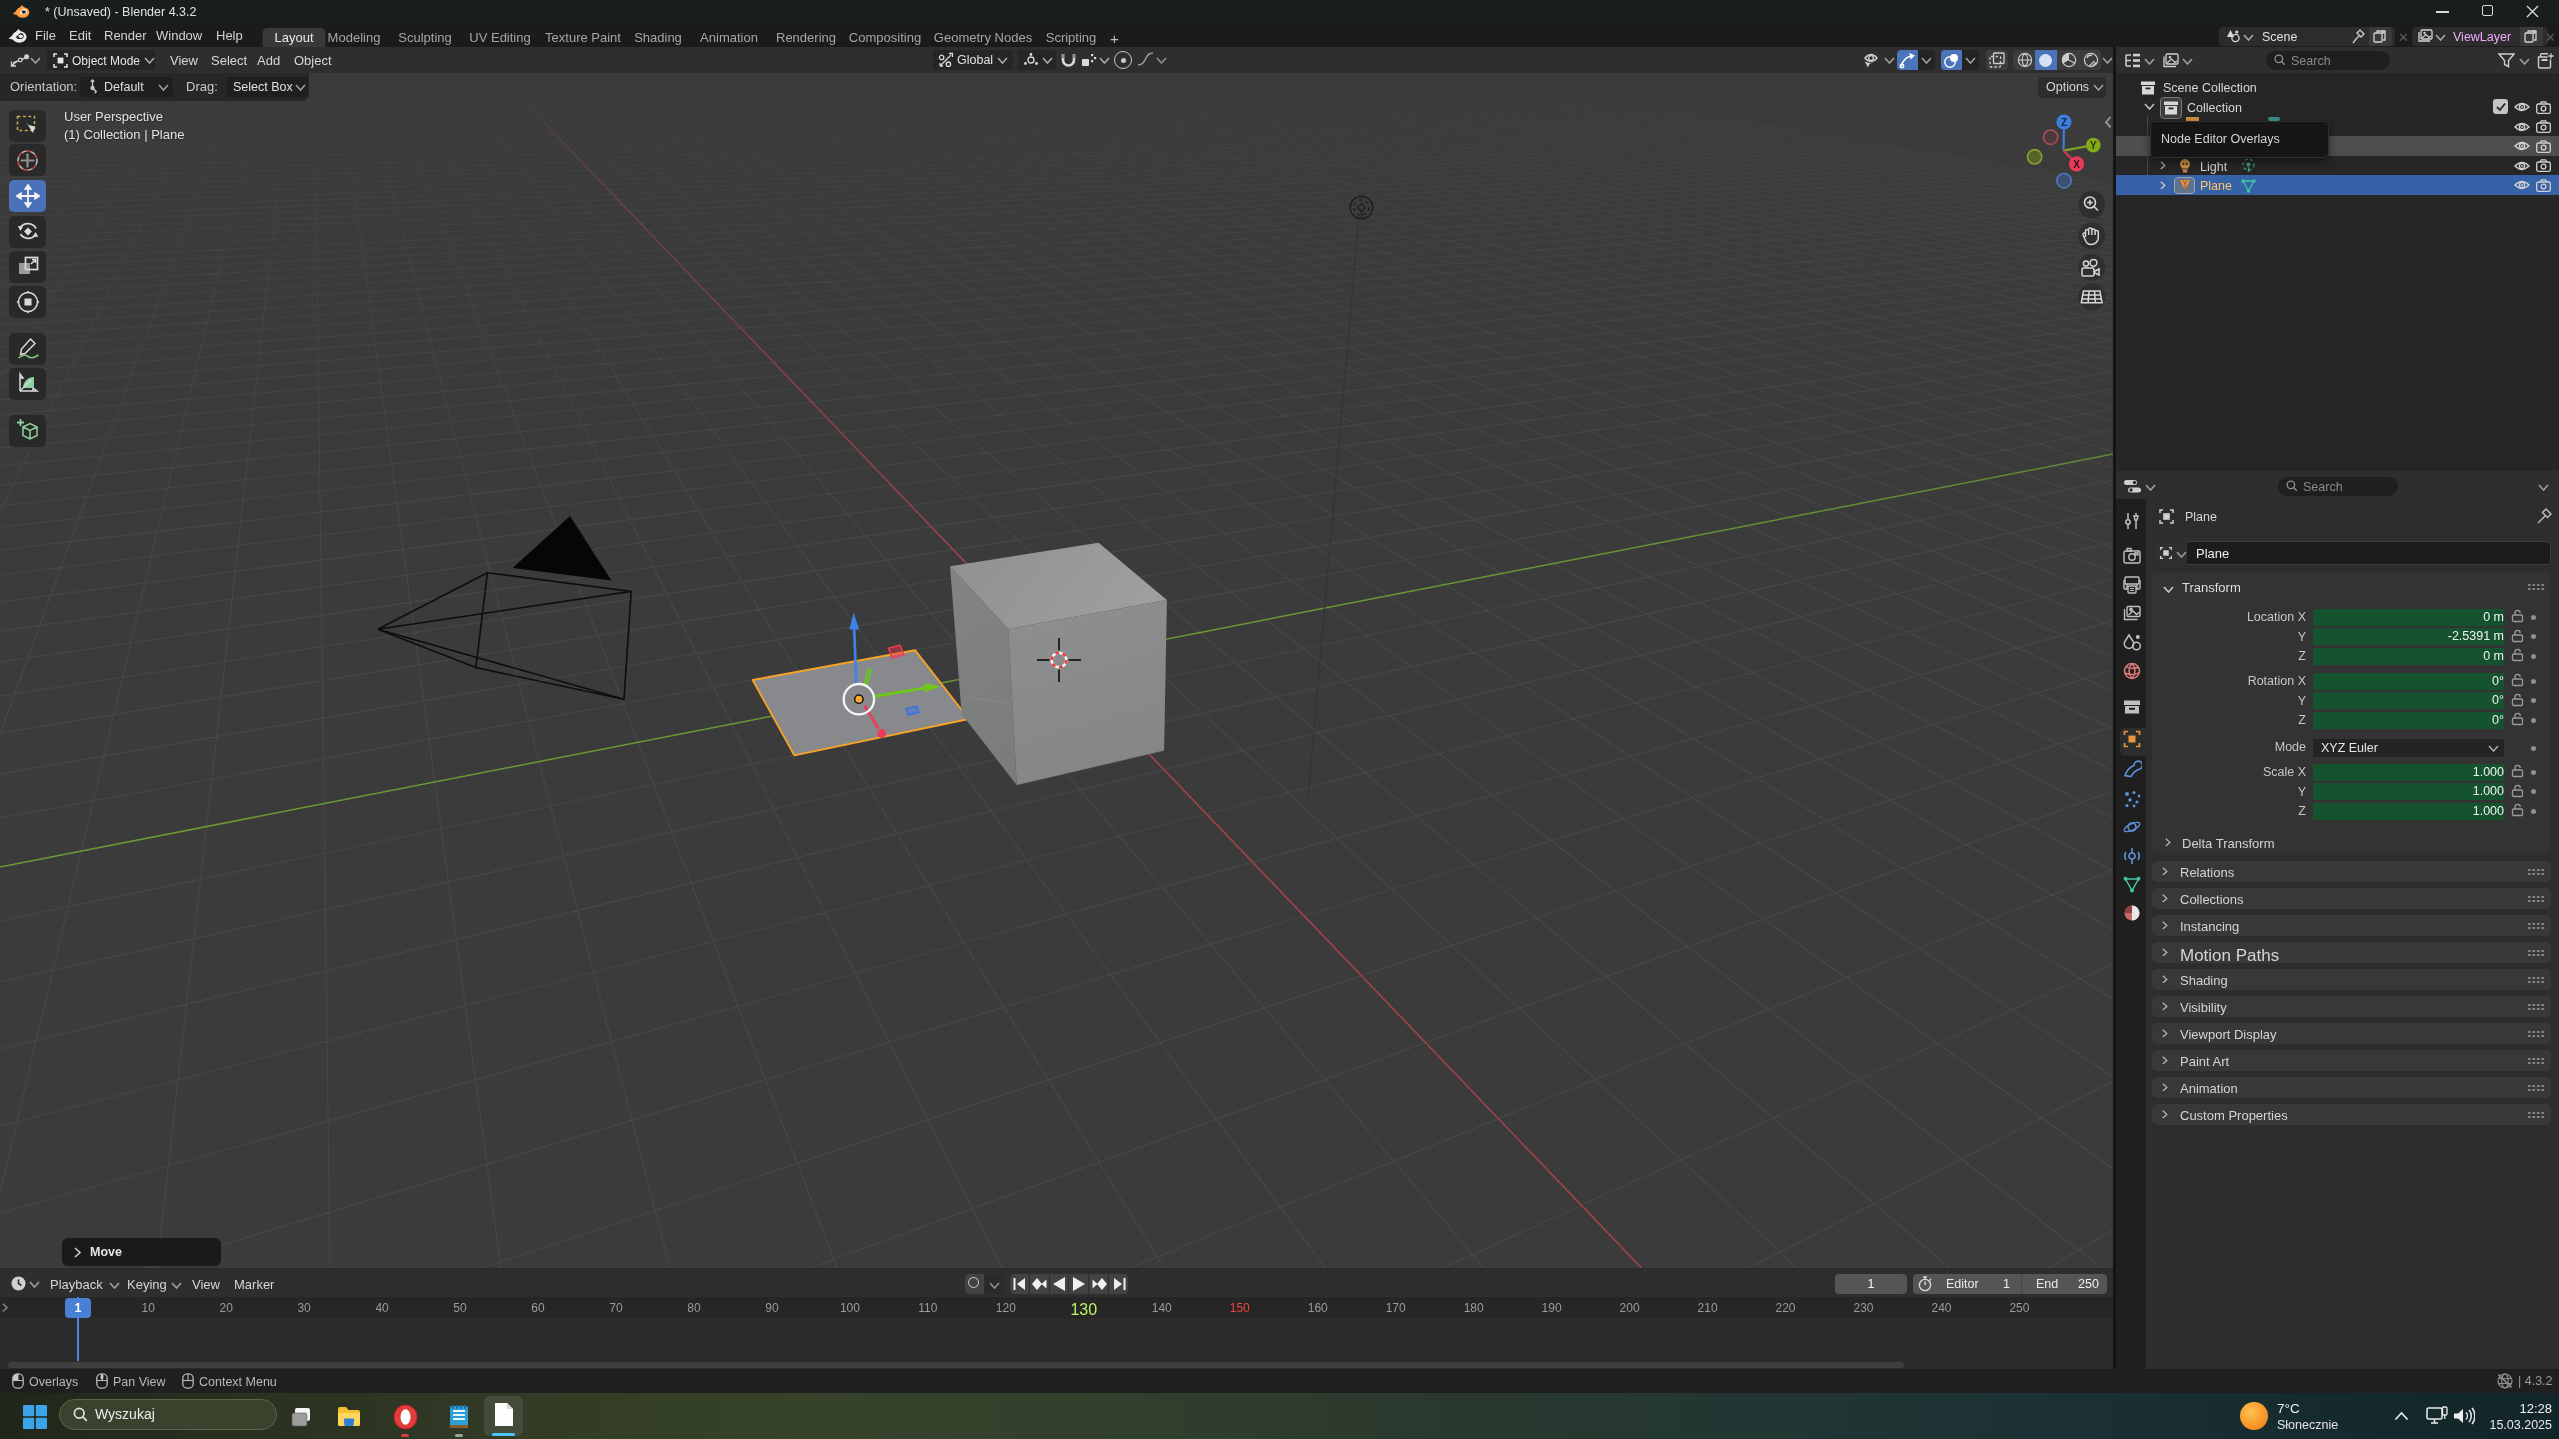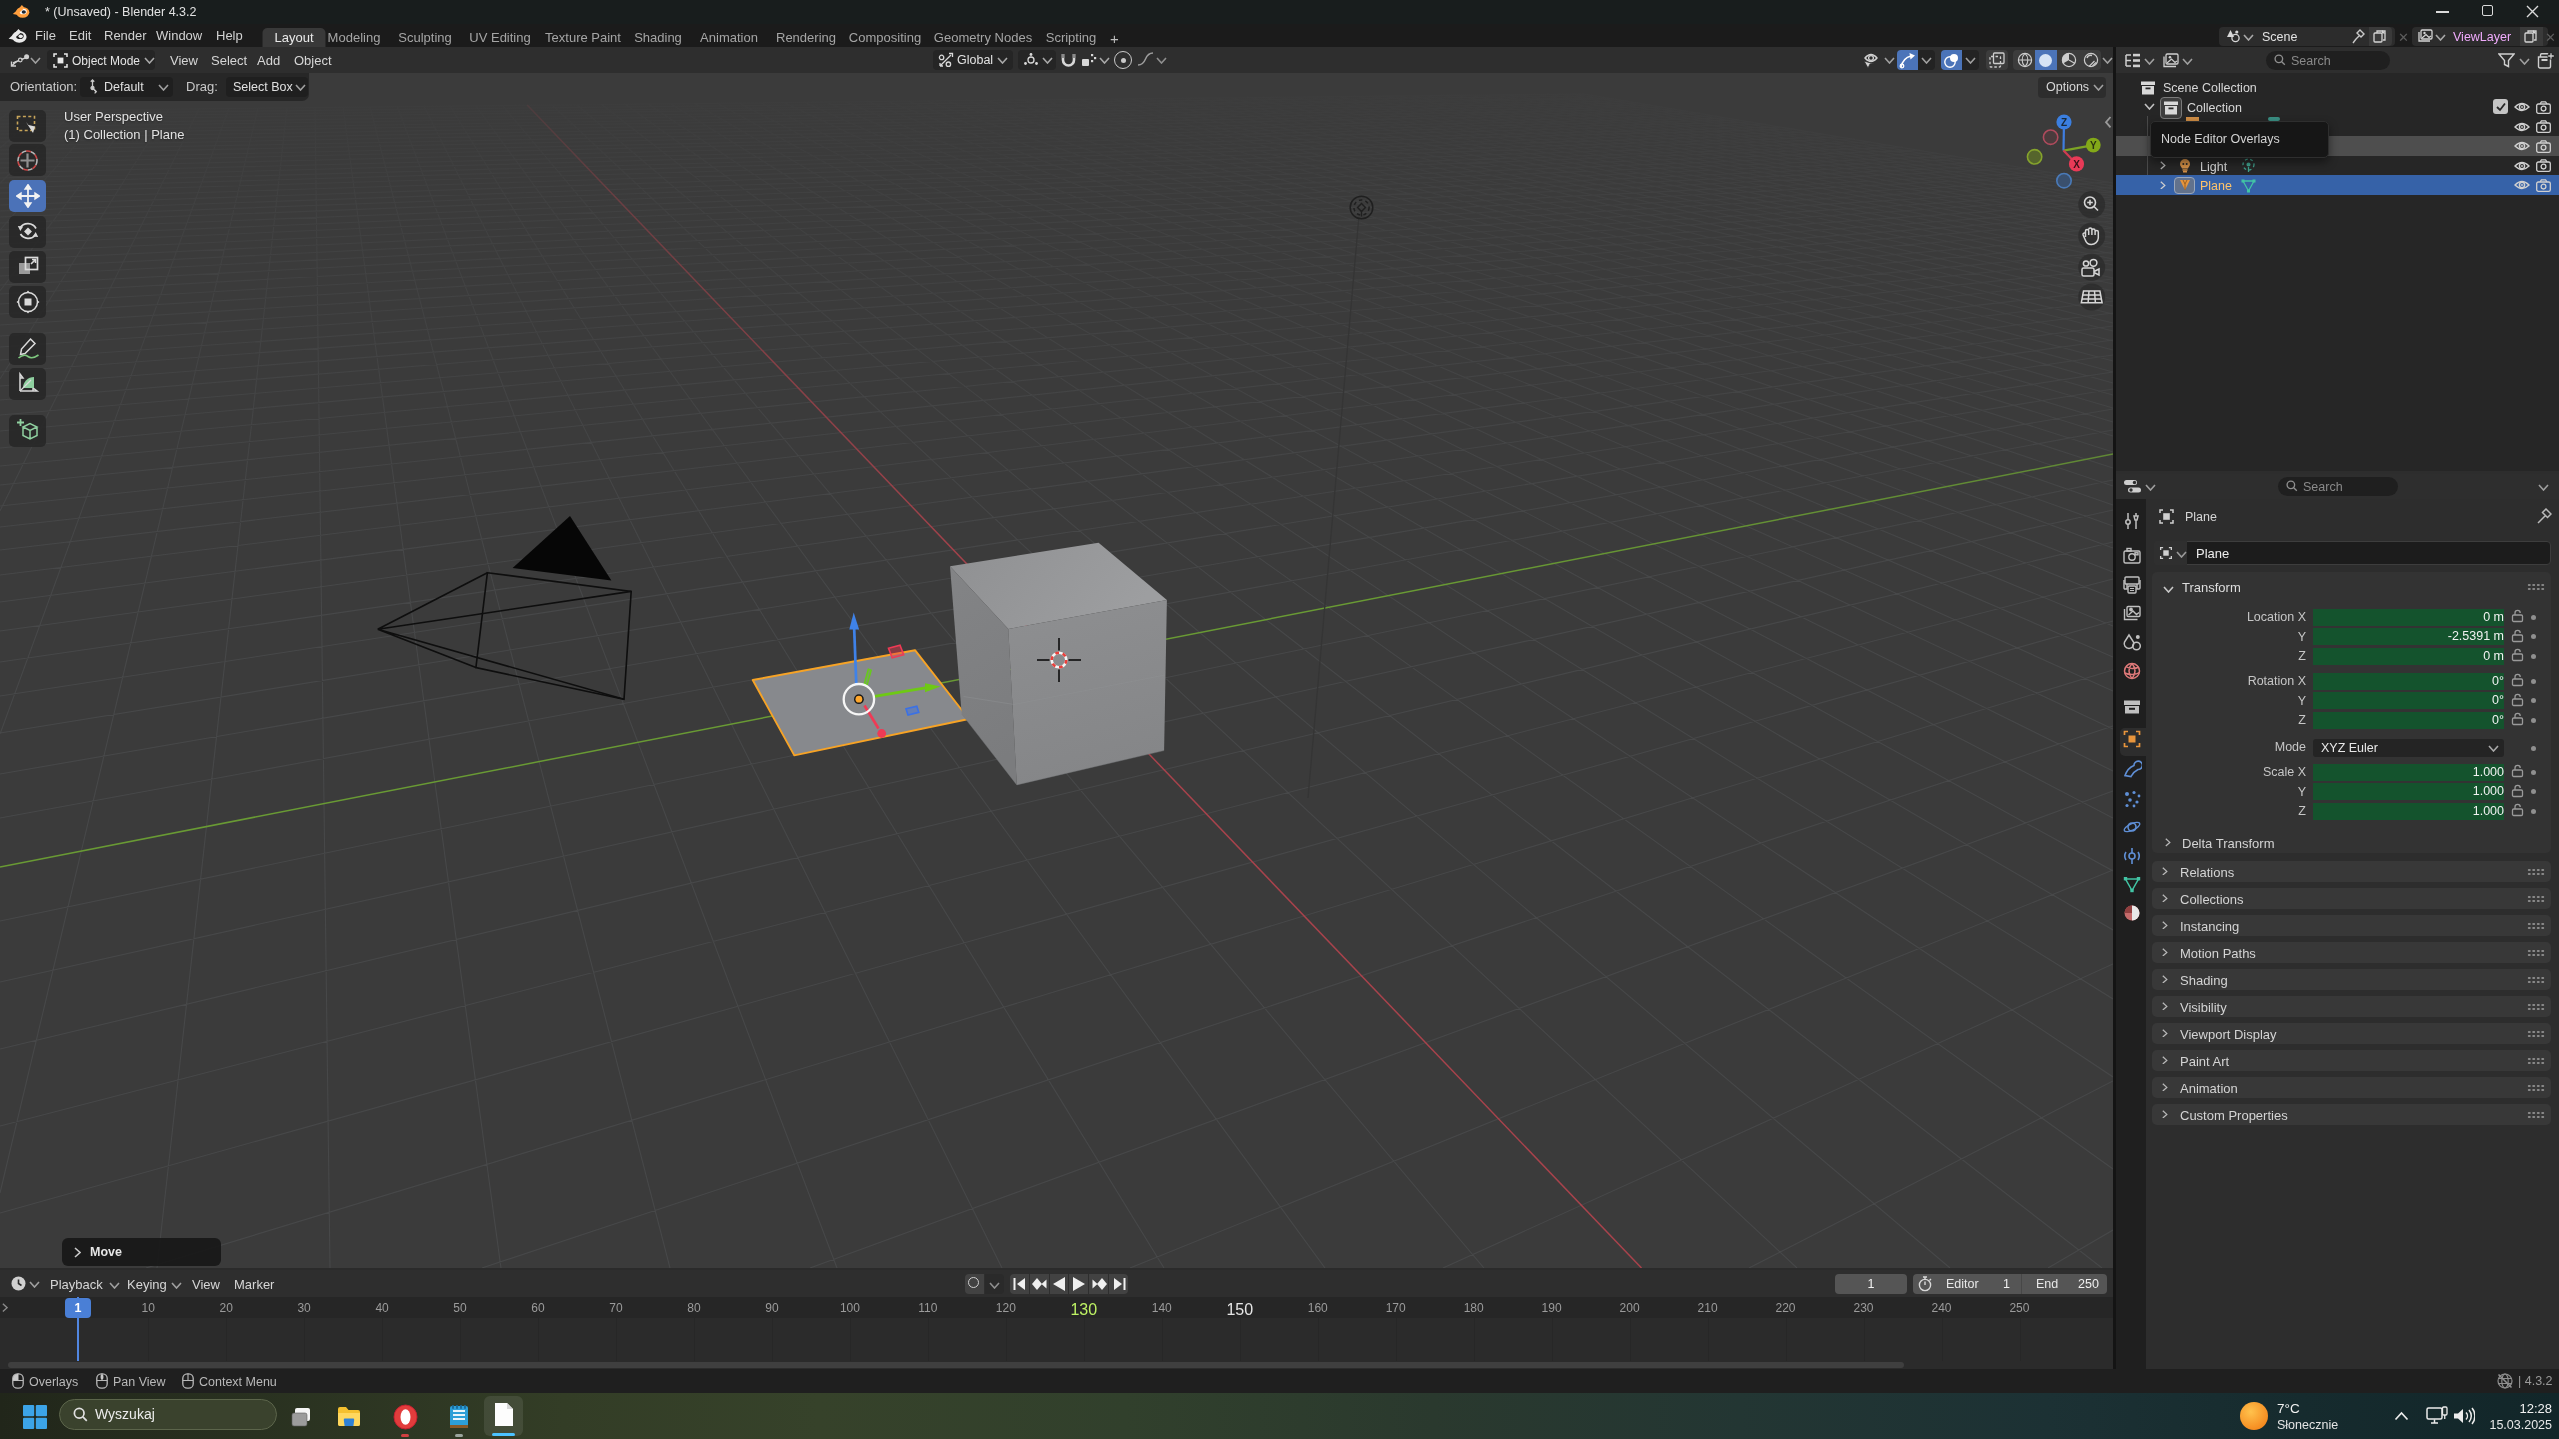--- a/index.html
+++ b/index.html
@@ -507,21 +507,21 @@
 <div class="tx" style="left:829.903px;top:1301px;width:40px;text-align:center;font-size:12px;color:#9b9b9b">100</div>
 <div class="abs" style="left:849.9px;top:1318px;width:1px;height:43px;background:#272727"></div>
 <div class="tx" style="left:907.8729999999999px;top:1301px;width:40px;text-align:center;font-size:12px;color:#9b9b9b">110</div>
 <div class="abs" style="left:927.9px;top:1318px;width:1px;height:43px;background:#272727"></div>
 <div class="tx" style="left:985.843px;top:1301px;width:40px;text-align:center;font-size:12px;color:#9b9b9b">120</div>
 <div class="abs" style="left:1005.8px;top:1318px;width:1px;height:43px;background:#272727"></div>
 <div class="tx" style="left:1063.813px;top:1301px;width:40px;text-align:center;font-size:16px;color:#bef264">130</div>
 <div class="abs" style="left:1083.8px;top:1318px;width:1px;height:43px;background:#272727"></div>
 <div class="tx" style="left:1141.783px;top:1301px;width:40px;text-align:center;font-size:12px;color:#9b9b9b">140</div>
 <div class="abs" style="left:1161.8px;top:1318px;width:1px;height:43px;background:#272727"></div>
-<div class="tx" style="left:1219.753px;top:1301px;width:40px;text-align:center;font-size:16px;color:#e5e5e5">150</div>
+<div class="tx" style="left:1219.753px;top:1301px;width:40px;text-align:center;font-size:12px;color:#ef4444">150</div>
 <div class="abs" style="left:1239.8px;top:1318px;width:1px;height:43px;background:#272727"></div>
 <div class="tx" style="left:1297.723px;top:1301px;width:40px;text-align:center;font-size:12px;color:#9b9b9b">160</div>
 <div class="abs" style="left:1317.7px;top:1318px;width:1px;height:43px;background:#272727"></div>
 <div class="tx" style="left:1375.693px;top:1301px;width:40px;text-align:center;font-size:12px;color:#9b9b9b">170</div>
 <div class="abs" style="left:1395.7px;top:1318px;width:1px;height:43px;background:#272727"></div>
 <div class="tx" style="left:1453.663px;top:1301px;width:40px;text-align:center;font-size:12px;color:#9b9b9b">180</div>
 <div class="abs" style="left:1473.7px;top:1318px;width:1px;height:43px;background:#272727"></div>
 <div class="tx" style="left:1531.633px;top:1301px;width:40px;text-align:center;font-size:12px;color:#9b9b9b">190</div>
 <div class="abs" style="left:1551.6px;top:1318px;width:1px;height:43px;background:#272727"></div>
 <div class="tx" style="left:1609.6029999999998px;top:1301px;width:40px;text-align:center;font-size:12px;color:#9b9b9b">200</div>
@@ -1018,21 +1018,21 @@
 <div class="pnl" style="top:915px;height:21px"></div>
 <svg class="abs" style="left:2162px;top:920.5px" width="5.6000000000000005" height="8.8" viewBox="0 0 7 11">
       <path d="M1 1 L6 5.5 L1 10" fill="none" stroke="#b9b9b9" stroke-width="1.6"></path>
     </svg>
 <div class="tx" style="left:2180px;top:918.5px;font-size:13px;color:#d4d4d4">Instancing</div>
 <div class="dots" style="left:2527px;top:922px"></div>
 <div class="pnl" style="top:942px;height:21px"></div>
 <svg class="abs" style="left:2162px;top:947.5px" width="5.6000000000000005" height="8.8" viewBox="0 0 7 11">
       <path d="M1 1 L6 5.5 L1 10" fill="none" stroke="#b9b9b9" stroke-width="1.6"></path>
     </svg>
-<div class="tx" style="left:2180px;top:945.5px;font-size:13px;color:#d4d4d4">Motion Paths</div>
+<div class="tx" style="left:2180px;top:945.5px;font-size:17px;color:#d4d4d4">Motion Paths</div>
 <div class="dots" style="left:2527px;top:949px"></div>
 <div class="pnl" style="top:969px;height:21px"></div>
 <svg class="abs" style="left:2162px;top:974.5px" width="5.6000000000000005" height="8.8" viewBox="0 0 7 11">
       <path d="M1 1 L6 5.5 L1 10" fill="none" stroke="#b9b9b9" stroke-width="1.6"></path>
     </svg>
 <div class="tx" style="left:2180px;top:972.5px;font-size:13px;color:#d4d4d4">Shading</div>
 <div class="dots" style="left:2527px;top:976px"></div>
 <div class="pnl" style="top:996px;height:21px"></div>
 <svg class="abs" style="left:2162px;top:1001.5px" width="5.6000000000000005" height="8.8" viewBox="0 0 7 11">
       <path d="M1 1 L6 5.5 L1 10" fill="none" stroke="#b9b9b9" stroke-width="1.6"></path>

